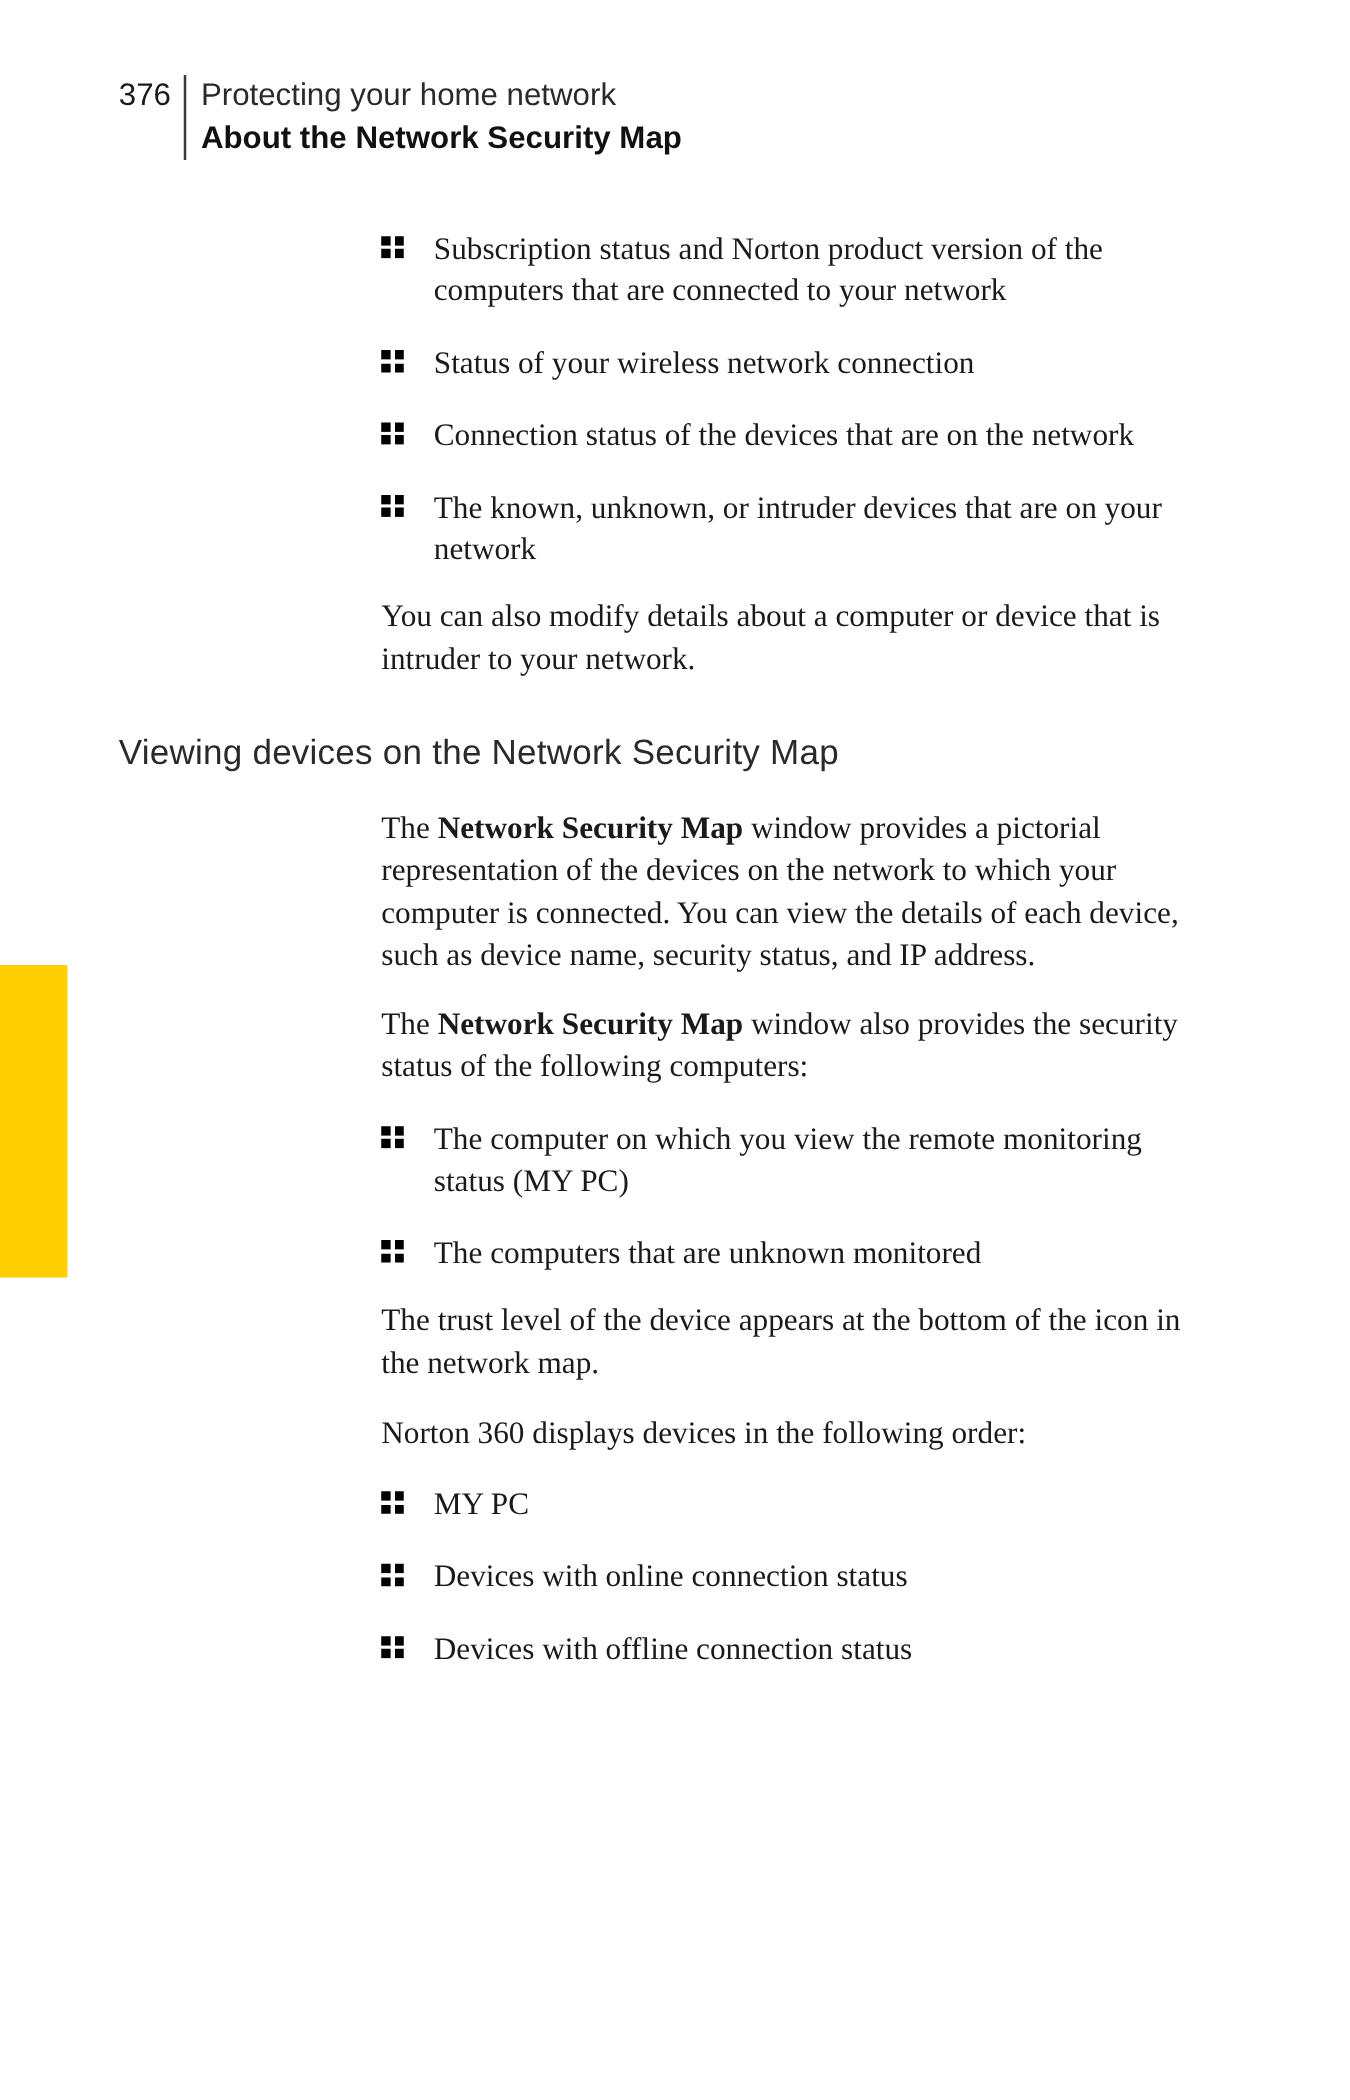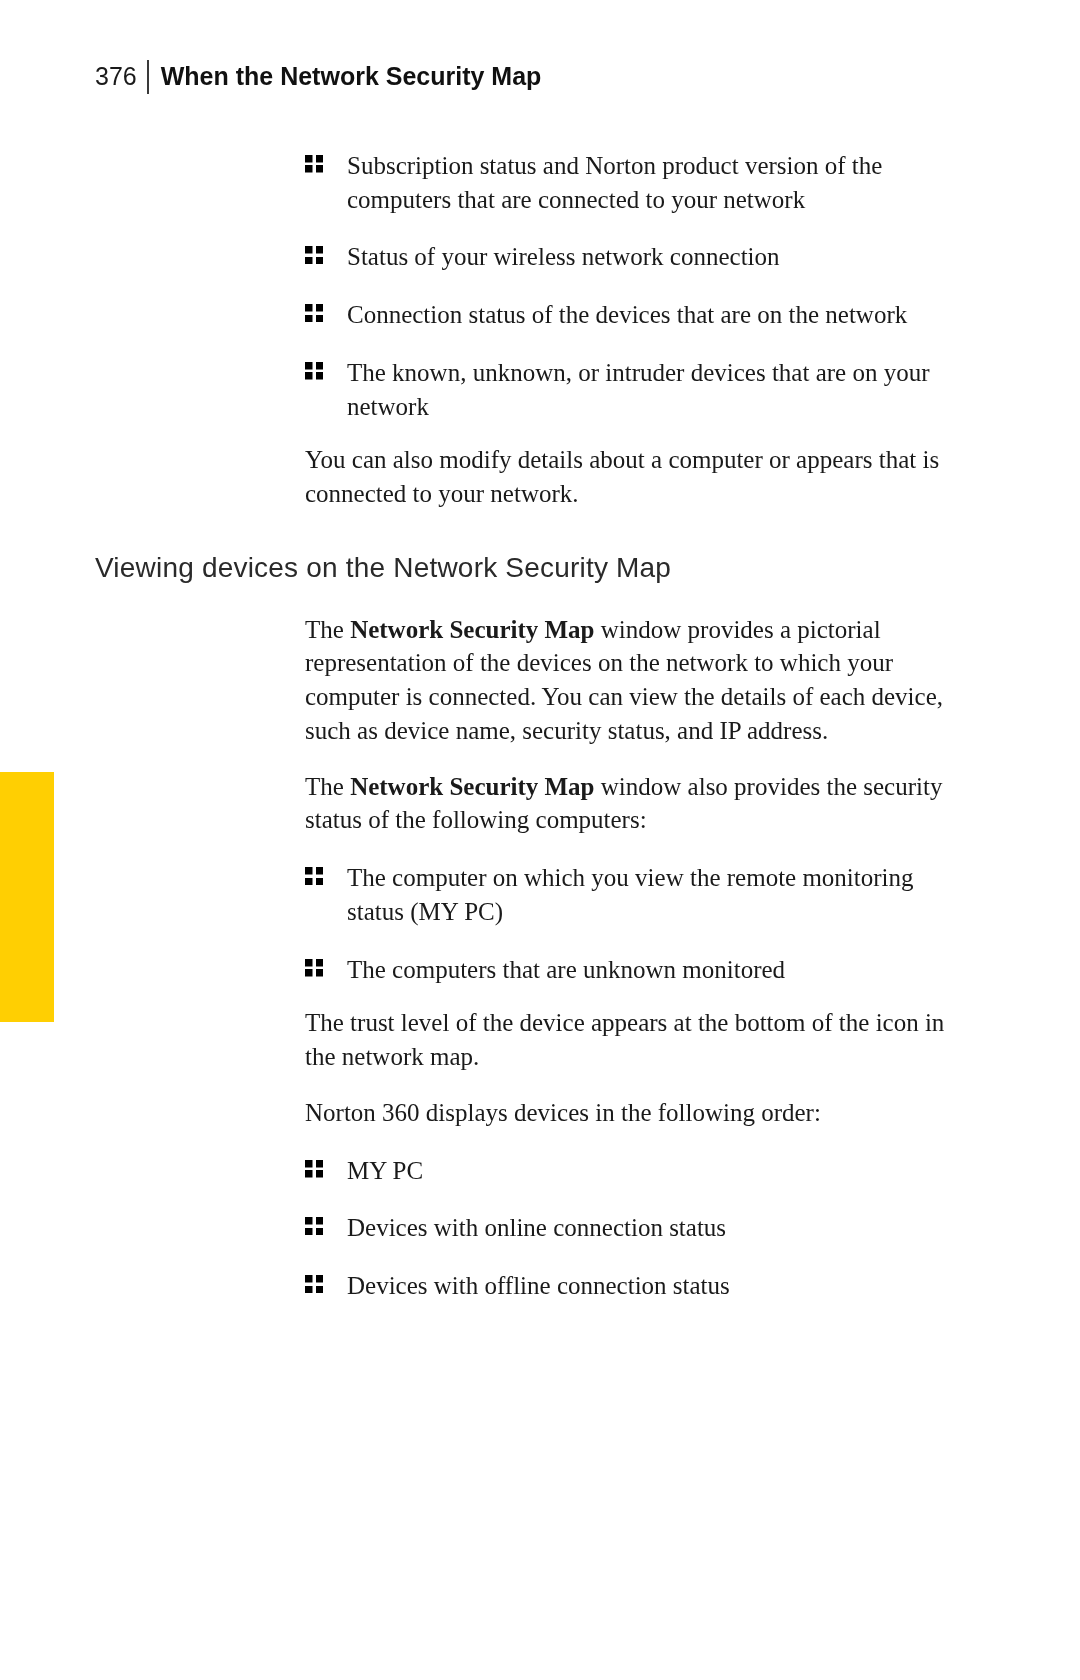--- a/index.html
+++ b/index.html
@@ -102,34 +102,35 @@
 </style>
 </head>
 <body>
 
 <div class="page">
 
   <div class="header-row">
     <span class="page-number">376</span>
     <div class="header-divider"></div>
     <div class="header-titles">
-      <span class="section-title">When the Network Security Map</span>
+      <span class="chapter-title">Protecting your home network</span>
+      <span class="section-title">About the Network Security Map</span>
     </div>
   </div>
 
   <div class="content">
 
     <ul class="square">
       <li>Subscription status and Norton product version of the computers that are connected to your network</li>
       <li>Status of your wireless network connection</li>
       <li>Connection status of the devices that are on the network</li>
       <li>The known, unknown, or intruder devices that are on your network</li>
     </ul>
 
-    <p class="para">You can also modify details about a computer or appears that is connected to your network.</p>
+    <p class="para">You can also modify details about a computer or device that is intruder to your network.</p>
 
     <h2 class="subheading">Viewing devices on the Network Security Map</h2>
 
     <p class="para">
       <span>The </span><span class="bold">Network Security Map</span><span> window provides a pictorial representation of the devices on the network to which your computer is connected. You can view the details of each device, such as device name, security status, and IP address.</span>
     </p>
 
     <p class="para">
       <span>The </span><span class="bold">Network Security Map</span><span> window also provides the security status of the following computers:</span>
     </p>

